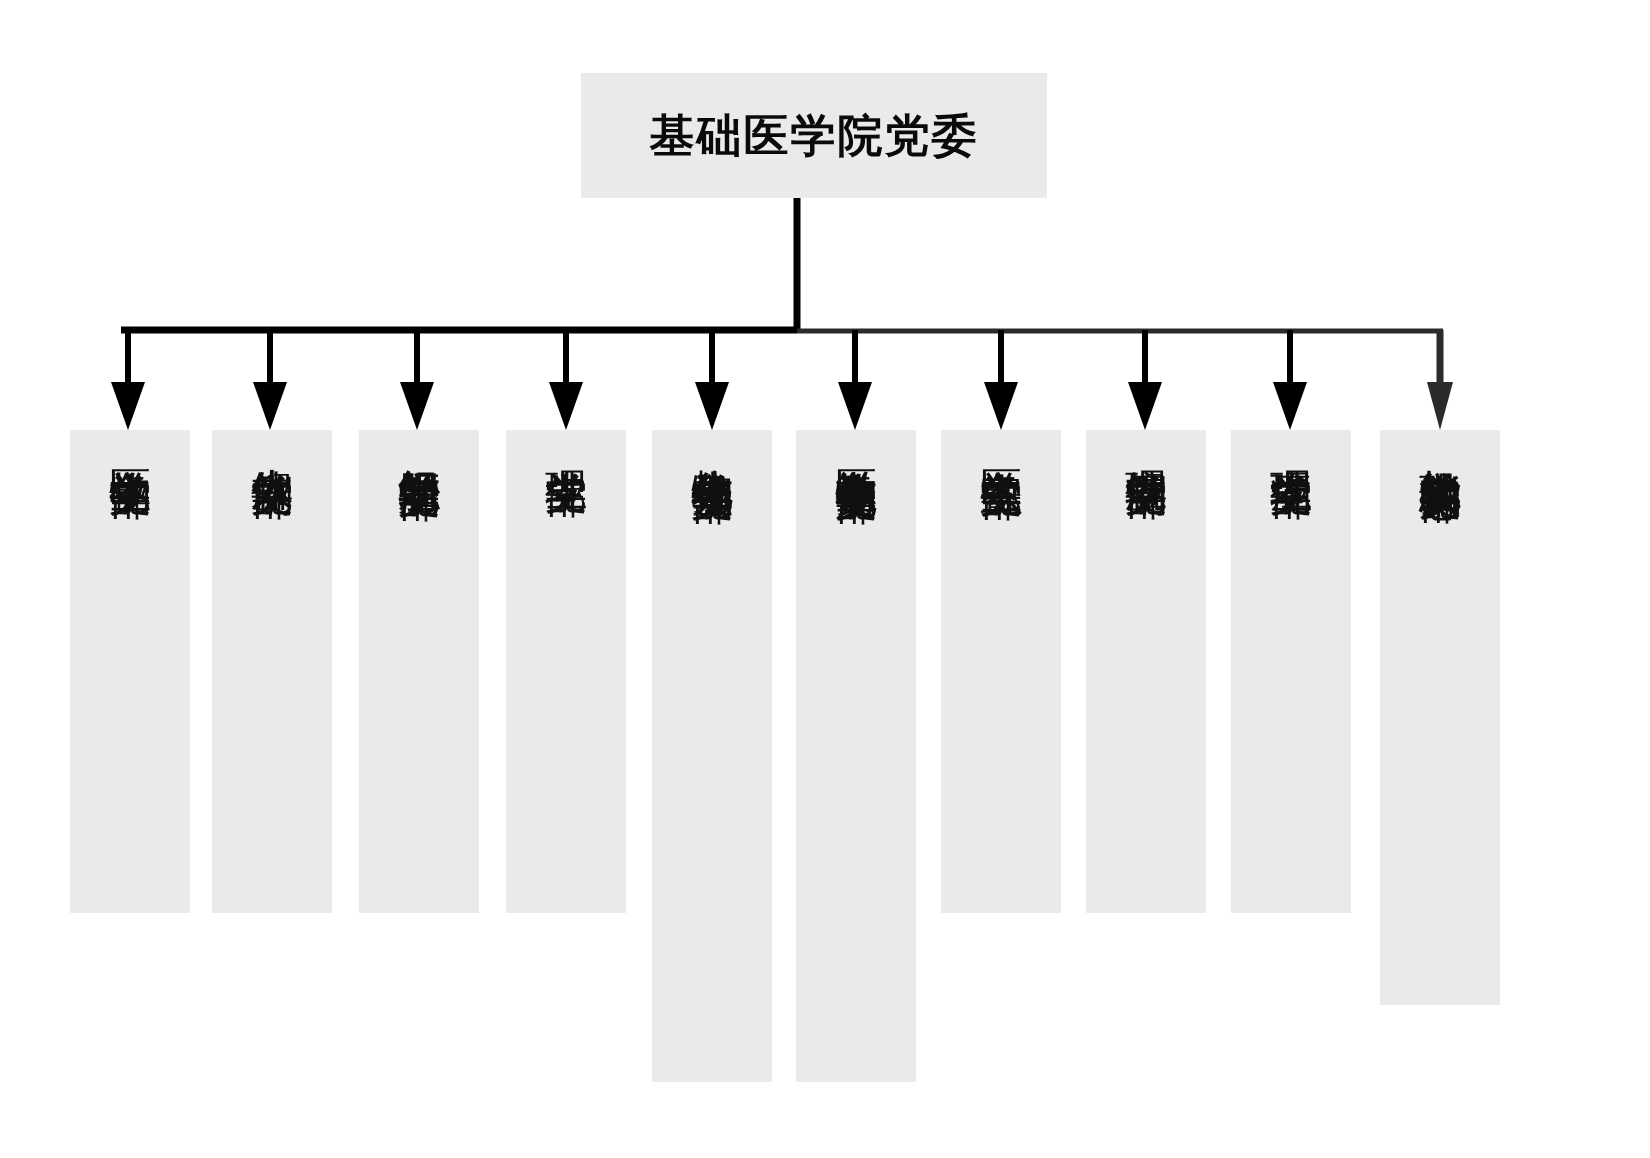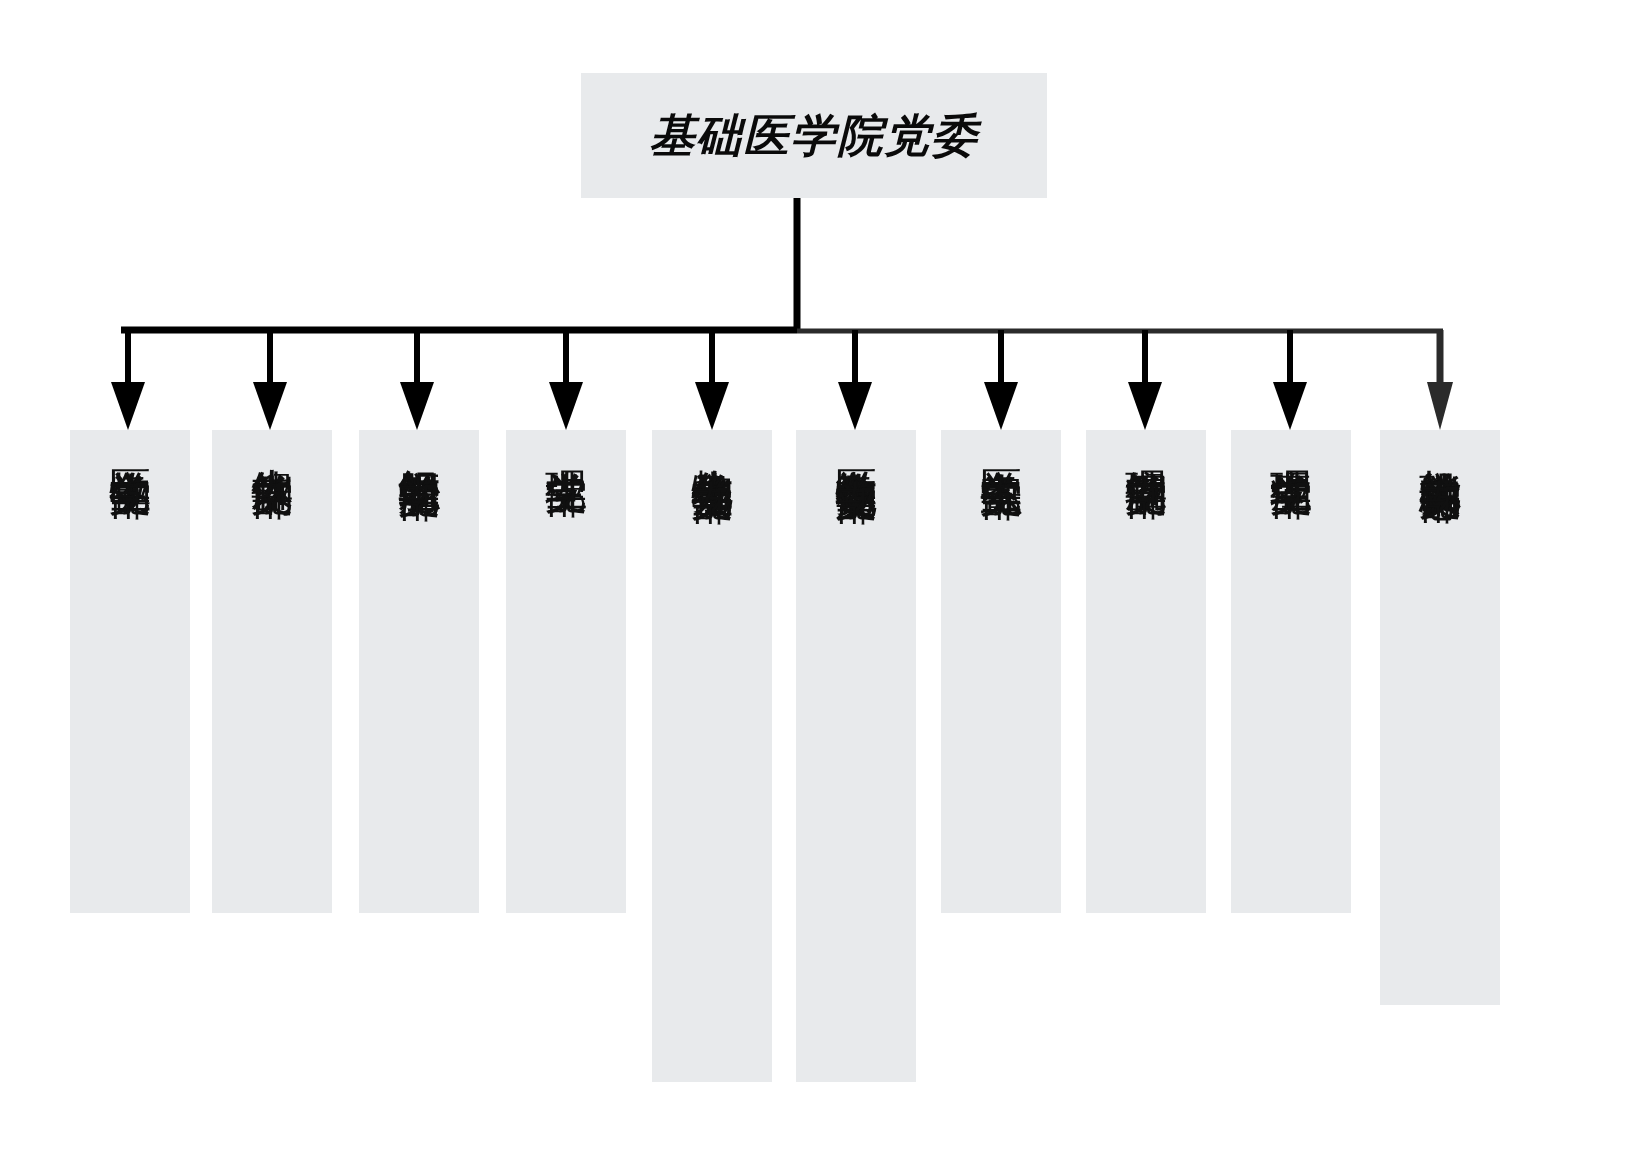--- a/index.html
+++ b/index.html
@@ -23,21 +23,20 @@
   .root-node {
     position: absolute;
     left: 581px;
     top: 73px;
     width: 466px;
     height: 125px;
     background: #e8eaec;
     display: flex;
     align-items: center;
     justify-content: center;
-    font-style: italic;
   }
   .root-label {
     font-size: 45px;
     font-weight: bold;
     color: #0a0a0a;
     letter-spacing: 2px;
     line-height: 1.1;
     white-space: nowrap;
   }
 

